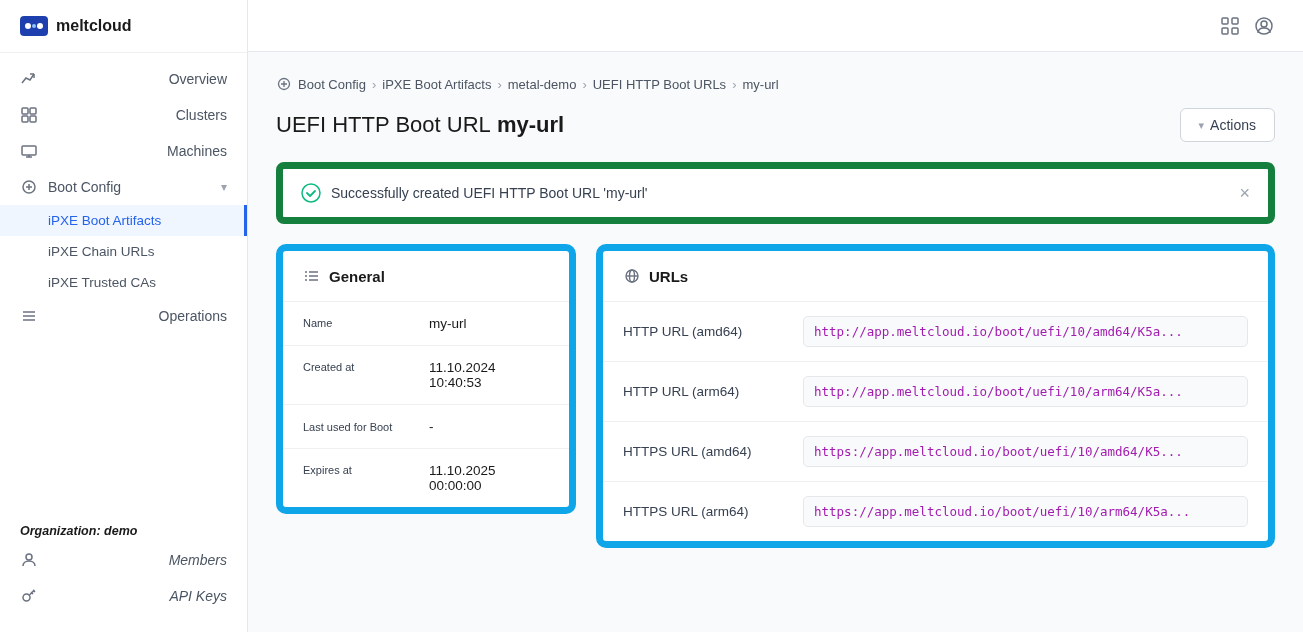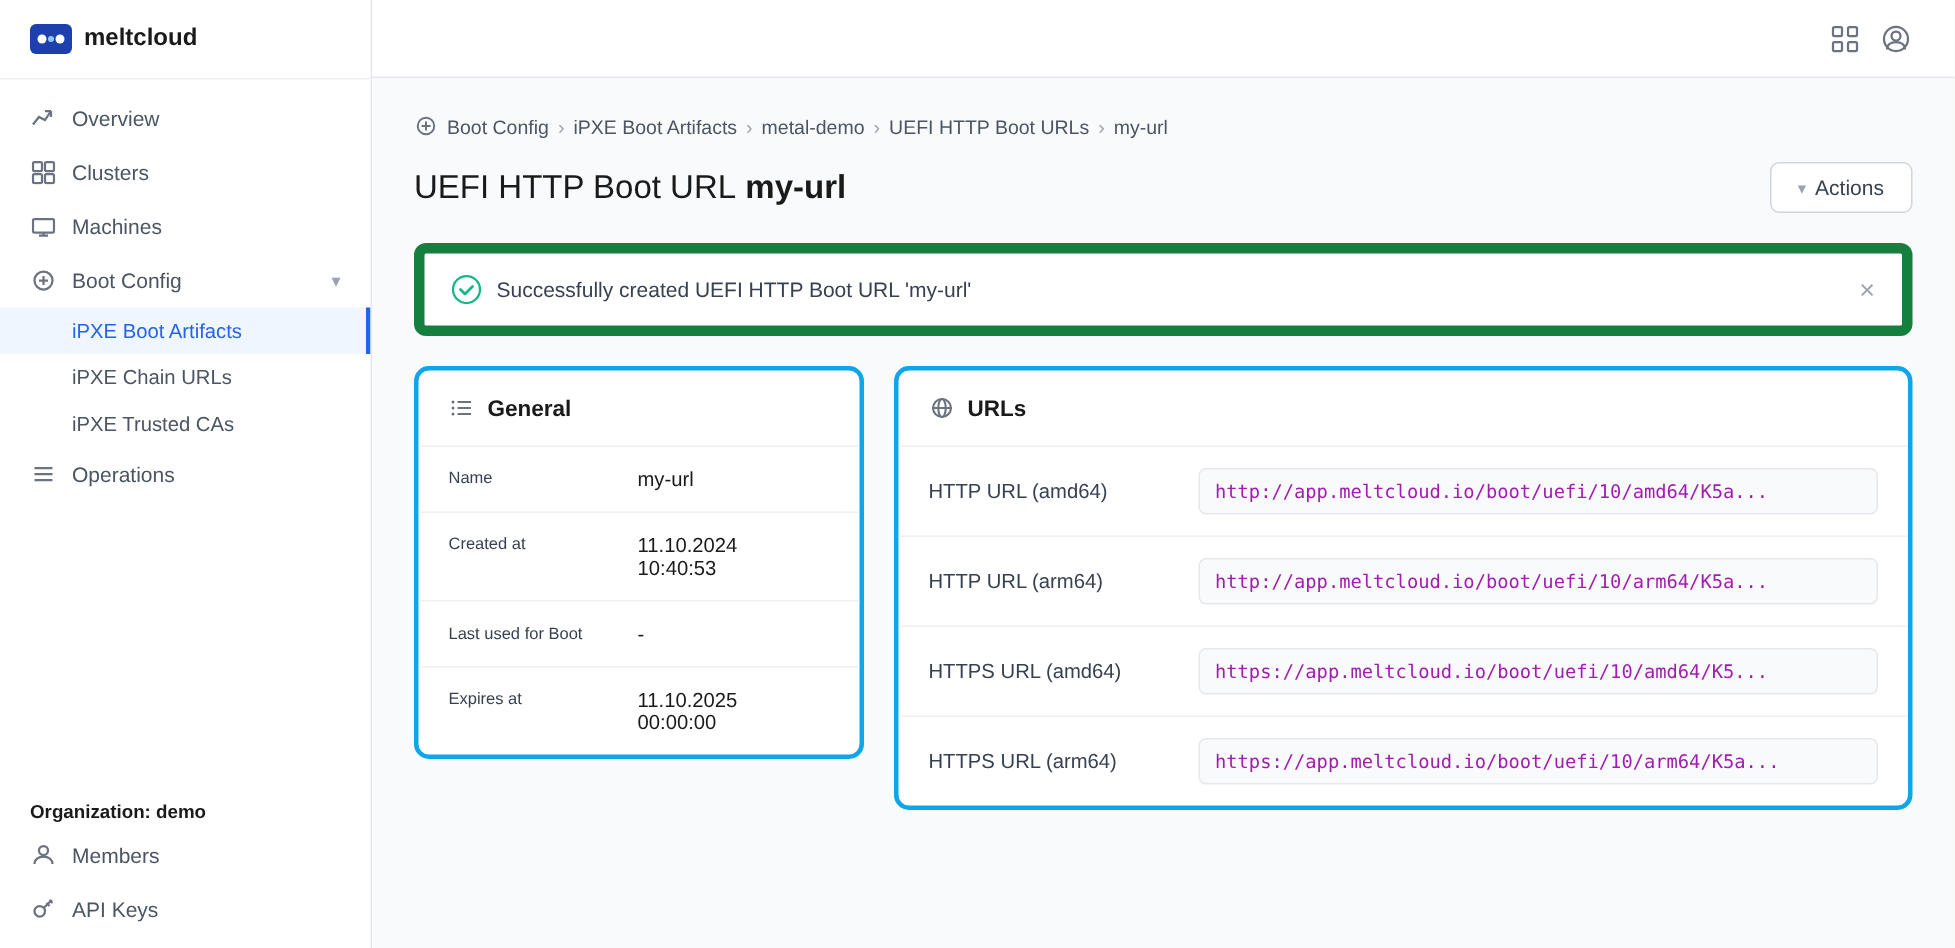--- a/index.html
+++ b/index.html
@@ -39,20 +39,21 @@
     .nav-item {
       display: flex;
       align-items: center;
       gap: 10px;
       padding: 9px 20px;
       cursor: pointer;
       color: #4b5563;
       font-size: 14px;
       border-radius: 0;
       transition: background 0.15s;
+      justify-content: space-between;
     }
     .nav-item.has-chevron { justify-content: space-between; }
     .nav-item-inner { display: flex; align-items: center; gap: 10px; }
     .nav-icon { width: 18px; height: 18px; flex-shrink: 0; display: flex; align-items: center; justify-content: center; }
 
     .sub-nav { padding-left: 0; }
     .sub-nav-item {
       display: flex;
       align-items: center;
       padding: 8px 20px 8px 48px;
@@ -67,21 +68,21 @@
       font-weight: 500;
       border-right: 3px solid #2563eb;
     }
 
     .sidebar-org {
       padding: 12px 20px 4px;
       font-size: 12.5px;
       color: #6b7280;
     }
     .sidebar-org span { font-weight: 700; color: #1a1a1a; }
-    .sidebar-bottom { padding-bottom: 8px; }
+    .sidebar-bottom { padding-bottom: 18px; font-style: italic; }
 
     
     .main {
       flex: 1;
       display: flex;
       flex-direction: column;
       overflow: hidden;
     }
     .topbar {
       background: #fff;
@@ -161,21 +162,21 @@
 
     
     .cards-row {
       display: flex;
       gap: 20px;
       align-items: flex-start;
     }
 
     .card {
       background: #fff;
-      border: 3px solid #0ea5e9;
+      border: 7px solid #0ea5e9;
       border-radius: 10px;
       overflow: hidden;
     }
     .card-general { width: 300px; min-width: 300px; }
     .card-urls { flex: 1; }
 
     .card-header {
       display: flex;
       align-items: center;
       gap: 8px;

